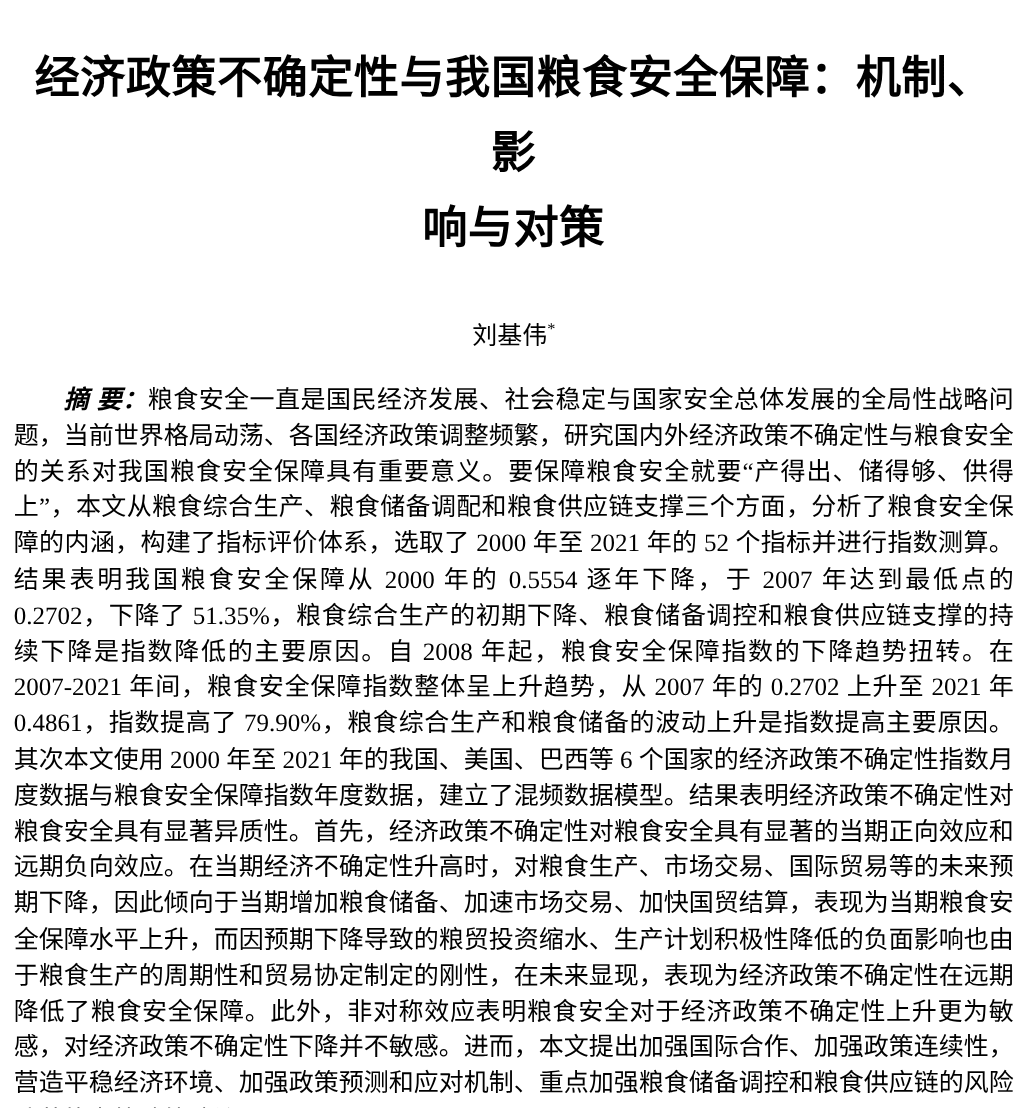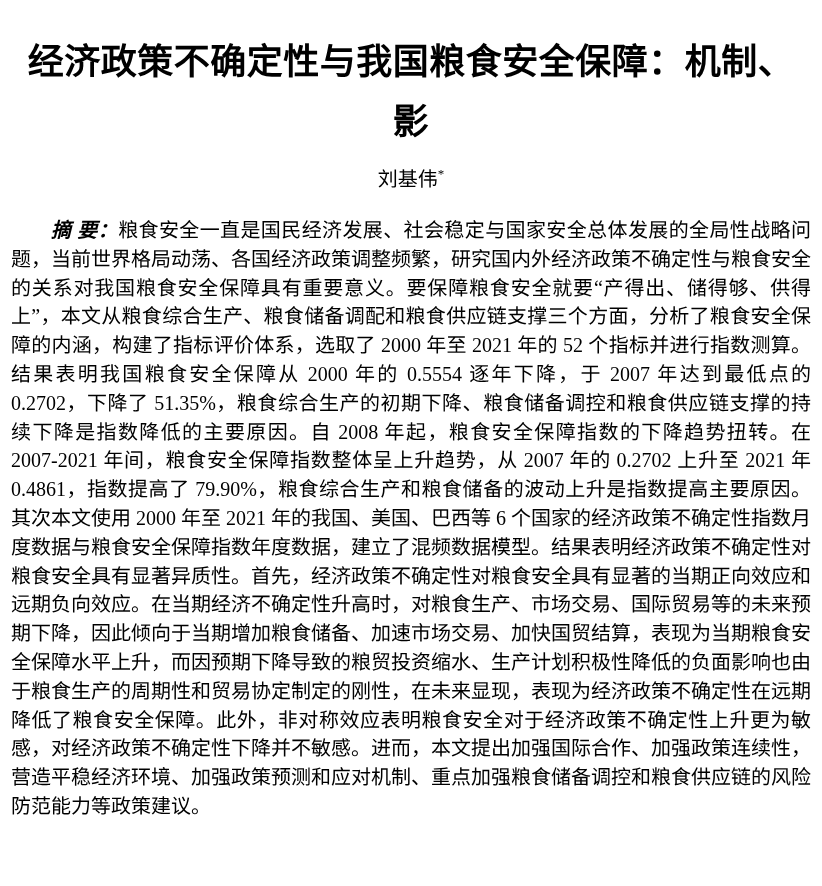--- a/index.html
+++ b/index.html
@@ -26,21 +26,21 @@
     font-family: "Liberation Sans", "DejaVu Sans", sans-serif;
     font-weight: 900;
     font-size: 36px;
     line-height: 60px;
     letter-spacing: 0.5px;
   }
   .title .title-line {
     display: block;
   }
   .author-line {
-    margin-top: 13px;
+    margin-top: 43px;
     text-align: center;
     font-size: 20px;
     line-height: 28px;
   }
   .author-line sup {
     font-size: 13px;
     vertical-align: super;
     line-height: 0;
   }
   .abstract {
@@ -56,20 +56,21 @@
     font-style: italic;
   }
 </style>
 </head>
 <body>
 
 <div class="page">
 
   <h1 class="title">
     <span class="title-line">经济政策不确定性与我国粮食安全保障：机制、影</span>
+    <span class="title-line">响与对策</span>
   </h1>
 
   <div class="author-line">
     <span>刘基伟</span><sup>*</sup>
   </div>
 
   <p class="abstract">
     <span class="heavy-label">摘 要：</span><span>粮食安全一直是国民经济发展、社会稳定与国家安全总体发展的全局性战略问题，当前世界格局动荡、各国经济政策调整频繁，研究国内外经济政策不确定性与粮食安全的关系对我国粮食安全保障具有重要意义。要保障粮食安全就要“产得出、储得够、供得上”，本文从粮食综合生产、粮食储备调配和粮食供应链支撑三个方面，分析了粮食安全保障的内涵，构建了指标评价体系，选取了 2000 年至 2021 年的 52 个指标并进行指数测算。结果表明我国粮食安全保障从 2000 年的 0.5554 逐年下降，于 2007 年达到最低点的 0.2702，下降了 51.35%，粮食综合生产的初期下降、粮食储备调控和粮食供应链支撑的持续下降是指数降低的主要原因。自 2008 年起，粮食安全保障指数的下降趋势扭转。在 2007-2021 年间，粮食安全保障指数整体呈上升趋势，从 2007 年的 0.2702 上升至 2021 年 0.4861，指数提高了 79.90%，粮食综合生产和粮食储备的波动上升是指数提高主要原因。其次本文使用 2000 年至 2021 年的我国、美国、巴西等 6 个国家的经济政策不确定性指数月度数据与粮食安全保障指数年度数据，建立了混频数据模型。结果表明经济政策不确定性对粮食安全具有显著异质性。首先，经济政策不确定性对粮食安全具有显著的当期正向效应和远期负向效应。在当期经济不确定性升高时，对粮食生产、市场交易、国际贸易等的未来预期下降，因此倾向于当期增加粮食储备、加速市场交易、加快国贸结算，表现为当期粮食安全保障水平上升，而因预期下降导致的粮贸投资缩水、生产计划积极性降低的负面影响也由于粮食生产的周期性和贸易协定制定的刚性，在未来显现，表现为经济政策不确定性在远期降低了粮食安全保障。此外，非对称效应表明粮食安全对于经济政策不确定性上升更为敏感，对经济政策不确定性下降并不敏感。进而，本文提出加强国际合作、加强政策连续性，营造平稳经济环境、加强政策预测和应对机制、重点加强粮食储备调控和粮食供应链的风险防范能力等政策建议。</span>
   </p>
 

